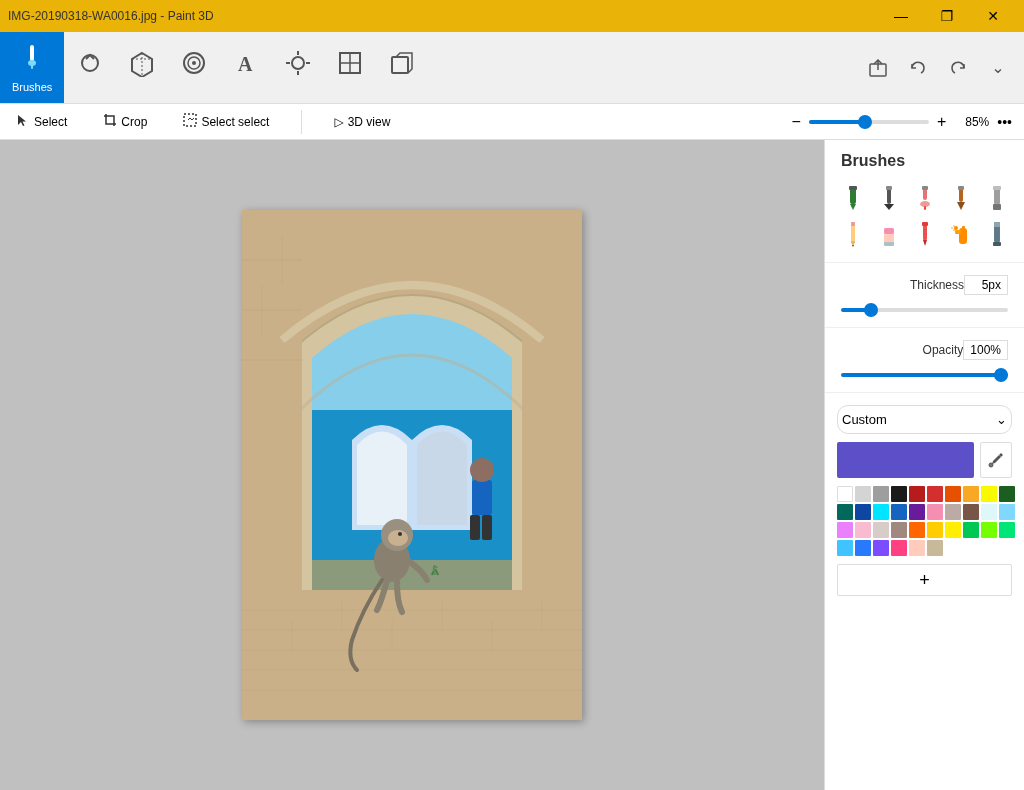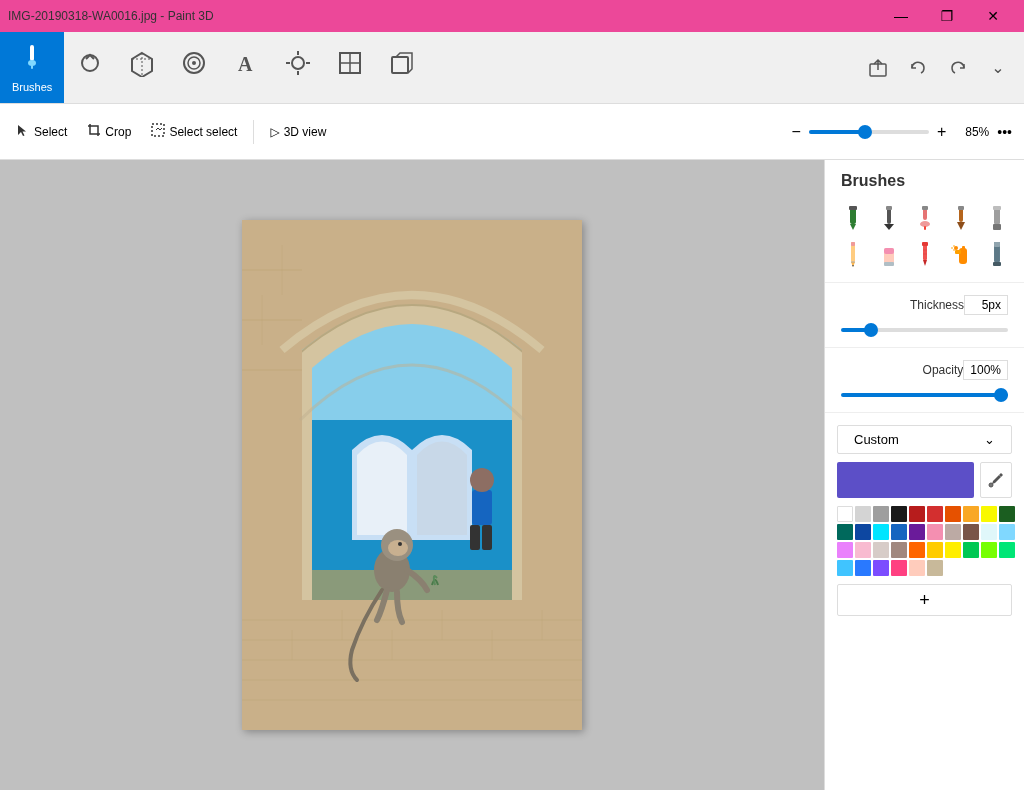--- a/index.html
+++ b/index.html
@@ -1,21 +1,21 @@
 <!DOCTYPE html>
 <html><head>
   <meta charset="utf-8">
   <style>
     * { margin: 0; padding: 0; box-sizing: border-box; }
     body { font-family: 'Segoe UI', sans-serif; font-size: 12px; background: #f0f0f0; width: 1024px; height: 790px; overflow: hidden; display: flex; flex-direction: column; }
 
     
     .title-bar {
       height: 32px;
-      background: #ec4899;
+      background: #eab308;
       display: flex;
       align-items: center;
       justify-content: space-between;
       padding: 0 8px;
       flex-shrink: 0;
     }
     .title-bar-left {
       display: flex;
       align-items: center;
       gap: 8px;
@@ -87,27 +87,27 @@
       display: flex;
       align-items: center;
       justify-content: center;
       cursor: pointer;
       font-size: 18px;
       border-radius: 2px;
     }
 
     
     .toolbar {
-      height: 56px;
+      height: 36px;
       background: white;
       border-bottom: 1px solid #ddd;
       display: flex;
       align-items: center;
       padding: 0 8px;
-      gap: 4px;
+      gap: 20px;
       flex-shrink: 0;
     }
     .toolbar-btn {
       display: flex;
       align-items: center;
       gap: 4px;
       padding: 4px 8px;
       cursor: pointer;
       border-radius: 2px;
       font-size: 12px;
@@ -274,23 +274,23 @@
 
     
     .custom-section {
       padding: 8px 12px;
     }
     .custom-dropdown {
       display: flex;
       align-items: center;
       justify-content: space-between;
       border: 1px solid #ddd;
-      padding: 6px 16px;
-      cursor: pointer;
-      border-radius: 2px;
+      padding: 6px 4px;
+      cursor: pointer;
+      border-radius: 11px;
       margin-bottom: 8px;
       font-size: 13px;
     }
 
     .color-preview-row {
       display: flex;
       align-items: center;
       gap: 6px;
       margin-bottom: 8px;
     }

